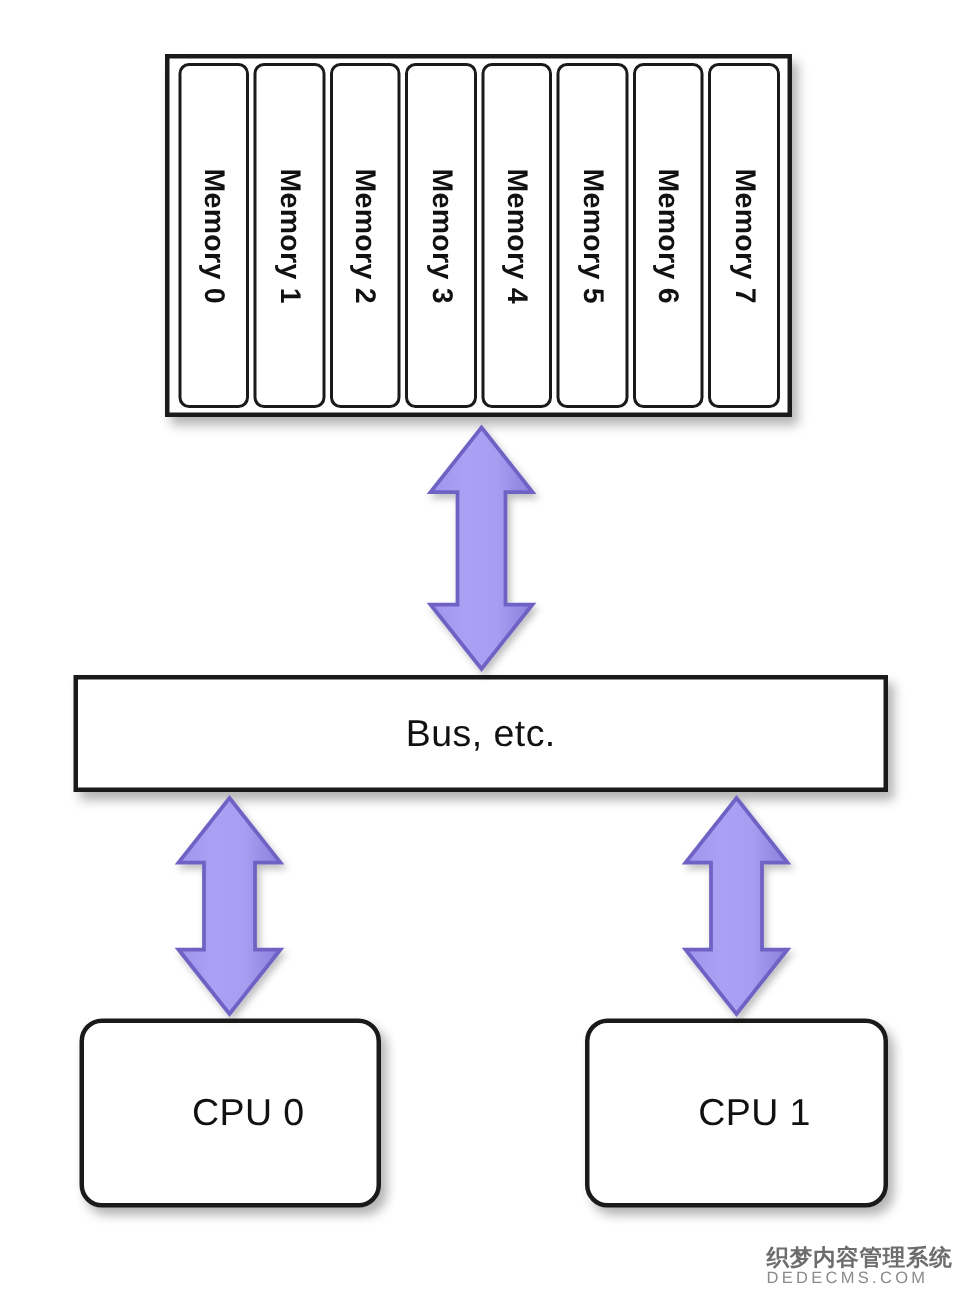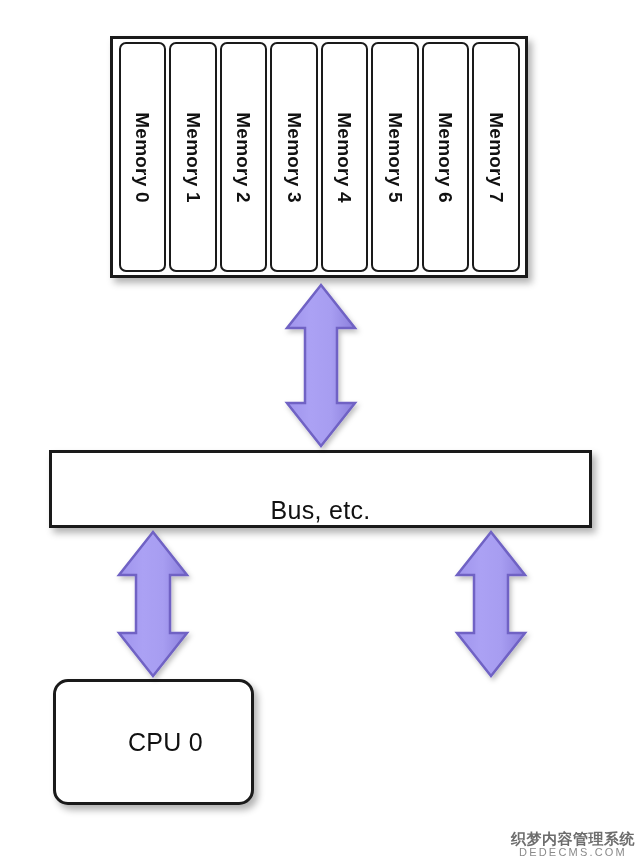--- a/index.html
+++ b/index.html
@@ -69,21 +69,21 @@
     position: absolute;
     left: 49px;
     top: 450px;
     width: 543px;
     height: 78px;
     box-sizing: border-box;
     border: 3px solid #1a1a1a;
     background: #ffffff;
     box-shadow: 4px 5px 7px rgba(0,0,0,0.30);
     display: flex;
-    align-items: flex-end;
+    align-items: center;
     justify-content: center;
   }
   .bus-label {
     font-size: 25px;
     font-weight: normal;
     color: #111111;
     letter-spacing: 0.3px;
   }
 
   
@@ -125,21 +125,21 @@
     width: 640px;
     height: 865px;
     pointer-events: none;
   }
 
   
   .watermark {
     position: absolute;
     right: 5px;
     bottom: 6px;
-    text-align: center;
+    text-align: left;
     line-height: 1.05;
     user-select: none;
   }
   .watermark .wm-cn {
     font-size: 15px;
     font-weight: bold;
     color: #6d6d6d;
     letter-spacing: 0.5px;
     display: block;
   }
@@ -183,20 +183,23 @@
       <span class="memory-cell-label">Memory 7</span>
     </div>
   </div>
 
   <div class="bus-bar">
     <span class="bus-label">Bus, etc.</span>
   </div>
 
   <div class="cpu-box" id="cpu-0">
     <span class="cpu-label">CPU 0</span>
+  </div>
+  <div class="cpu-box" id="cpu-1">
+    <span class="cpu-label">CPU 1</span>
   </div>
 
   <svg class="arrow-layer" viewBox="0 0 640 865" width="640" height="865">
     <defs>
       <linearGradient id="arrowGrad" x1="0" y1="0" x2="1" y2="0">
         <stop offset="0%" stop-color="#9f94ec"></stop>
         <stop offset="35%" stop-color="#aba1f4"></stop>
         <stop offset="65%" stop-color="#a79df1"></stop>
         <stop offset="100%" stop-color="#8b7fdc"></stop>
       </linearGradient>

